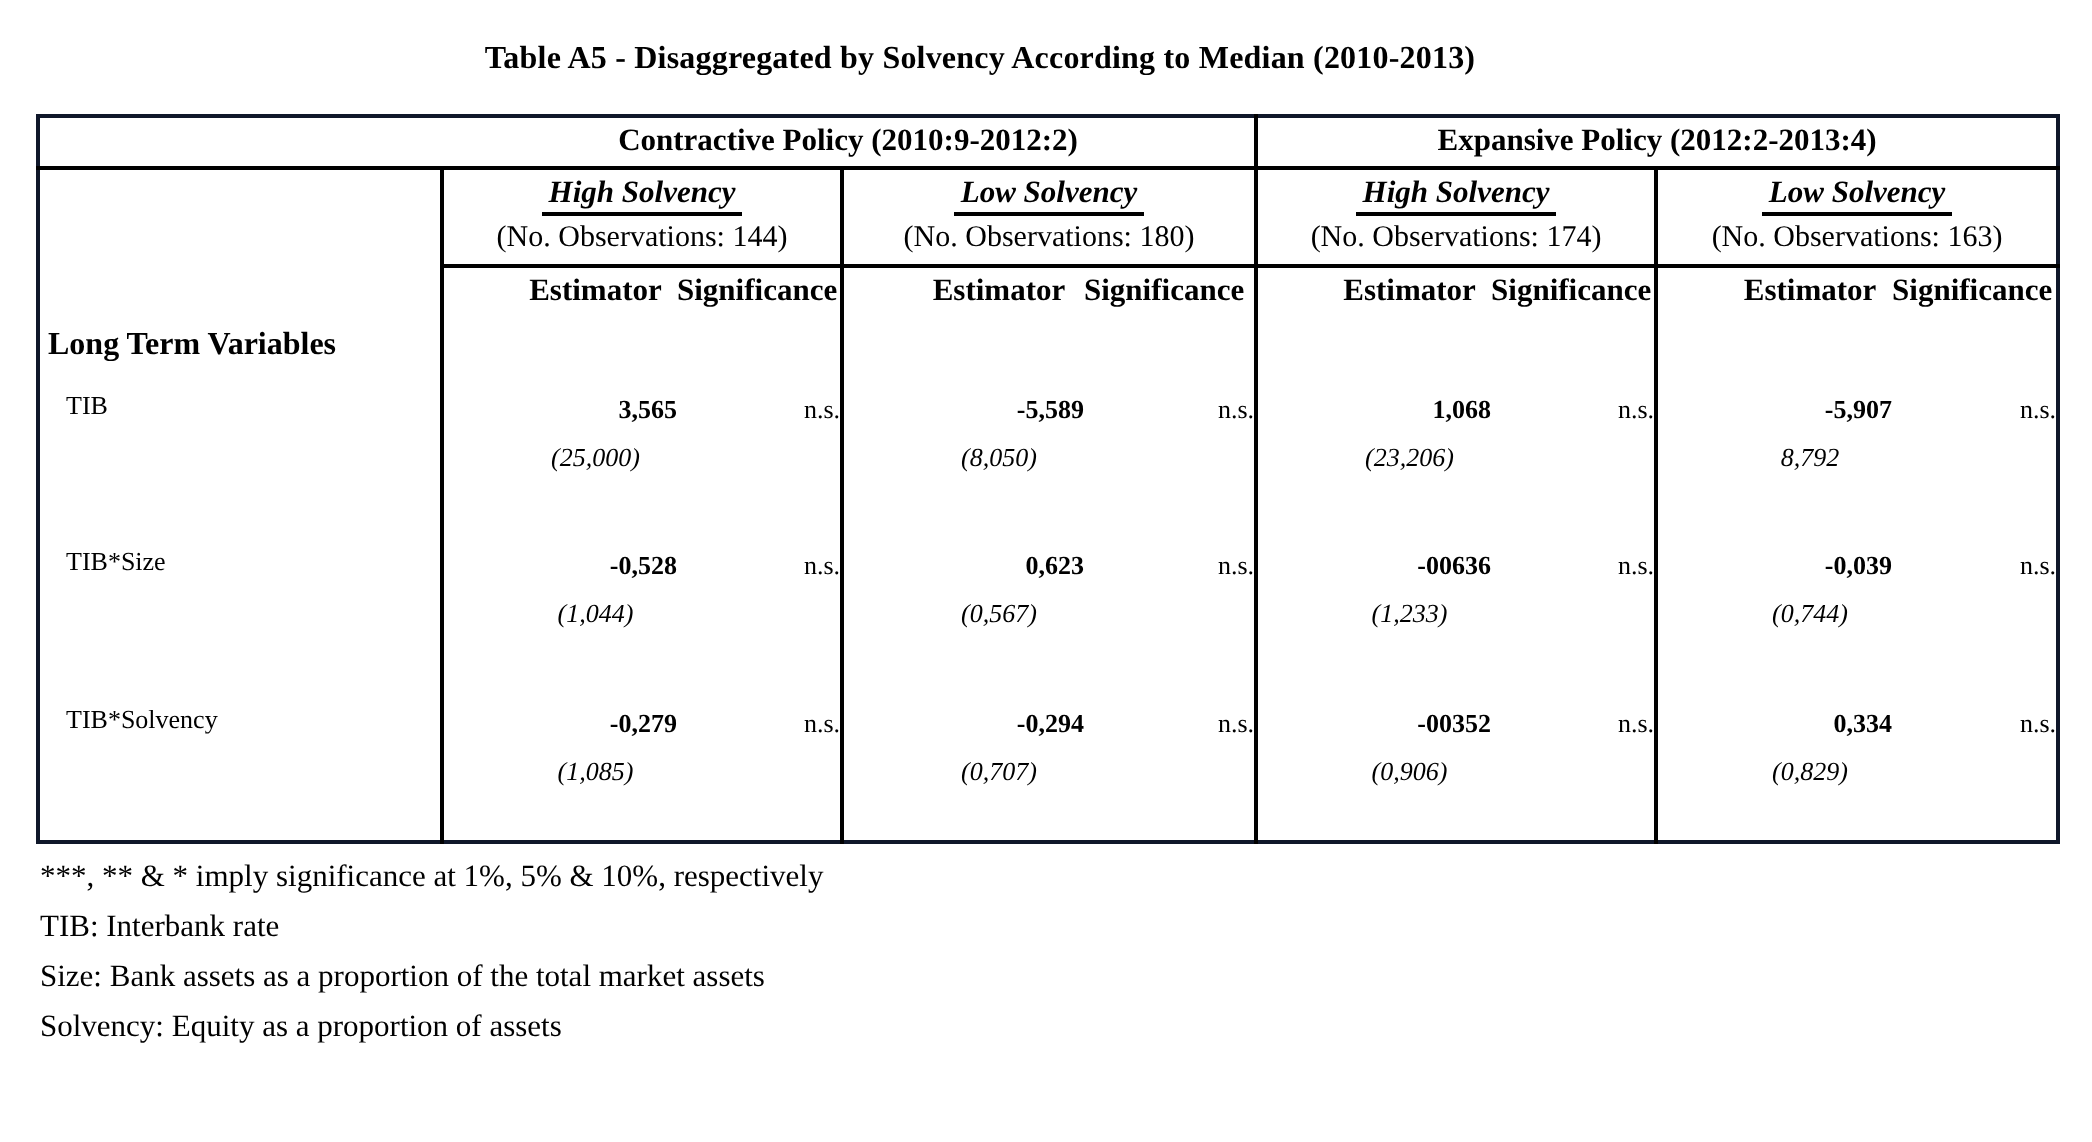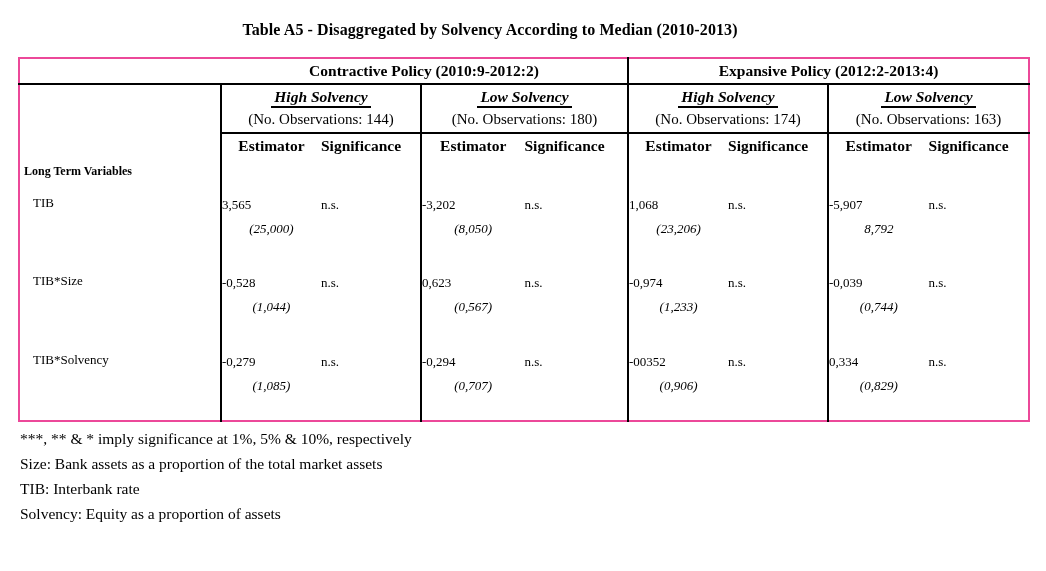--- a/index.html
+++ b/index.html
@@ -21,21 +21,21 @@
     font-size: 16px;
     line-height: 20px;
     letter-spacing: 0.1px;
   }
 
   table.results {
     border-collapse: collapse;
     table-layout: fixed;
     width: 1010px;
     margin: 17px 0 0 18px;
-    border: 2px solid #ec4899;
+    border: 2px solid #0f172a;
   }
   td { padding: 0; vertical-align: top; overflow: hidden; }
 
   
   .r-policy td {
     height: 24px;
     border-bottom: 2px solid #000;
     font-weight: bold;
     font-size: 15.5px;
     text-align: center;
@@ -65,43 +65,43 @@
 
   
   .r-subhead td.sub {
     height: 23px;
     border-left: 2px solid #000;
     font-weight: bold;
     font-size: 15.5px;
     padding-top: 3px;
   }
   .halves { display: flex; width: 100%; }
-  .half-l { width: 50%; text-align: center; }
+  .half-l { width: 50%; text-align: center; margin-left: 35px; }
   .half-r { width: 50%; text-align: left; }
 
   
   .r-section td { height: 26px; }
   .section-label {
     font-weight: bold;
-    font-size: 12px;
+    font-size: 16px;
     padding-left: 4px;
     padding-top: 4px;
   }
   td.dcol { border-left: 2px solid #000; }
 
   
   .r-data td { font-size: 13px; }
   .r-data td.rowlabel { padding-left: 13px; padding-top: 5px; }
   .r-data td.dcol { padding-top: 5px; }
   .r-tib td { height: 73px; }
   .r-size td { height: 74px; }
   .r-solvrow td { height: 68px; }
-  .est-val { text-align: left; line-height: 19px; }
+  .est-val { text-align: right; line-height: 19px; font-weight: bold; }
   .se-val { text-align: center; font-style: italic; line-height: 19px; margin-top: 5px; }
-  .sig-val { text-align: left; line-height: 19px; }
+  .sig-val { text-align: right; line-height: 19px; }
 
   
   .footnotes {
     margin: 4px 0 0 20px;
     font-size: 15.5px;
   }
   .footnotes .fn { line-height: 25px; }
 </style>
 </head>
 <body>
@@ -188,21 +188,21 @@
           <div class="half-l">
             <div class="est-val">3,565</div>
             <div class="se-val">(25,000)</div>
           </div>
           <div class="half-r sig-val">n.s.</div>
         </div>
       </td>
       <td class="dcol">
         <div class="halves">
           <div class="half-l">
-            <div class="est-val">-3,202</div>
+            <div class="est-val">-5,589</div>
             <div class="se-val">(8,050)</div>
           </div>
           <div class="half-r sig-val">n.s.</div>
         </div>
       </td>
       <td class="dcol">
         <div class="halves">
           <div class="half-l">
             <div class="est-val">1,068</div>
             <div class="se-val">(23,206)</div>
@@ -237,21 +237,21 @@
           <div class="half-l">
             <div class="est-val">0,623</div>
             <div class="se-val">(0,567)</div>
           </div>
           <div class="half-r sig-val">n.s.</div>
         </div>
       </td>
       <td class="dcol">
         <div class="halves">
           <div class="half-l">
-            <div class="est-val">-0,974</div>
+            <div class="est-val">-00636</div>
             <div class="se-val">(1,233)</div>
           </div>
           <div class="half-r sig-val">n.s.</div>
         </div>
       </td>
       <td class="dcol">
         <div class="halves">
           <div class="half-l">
             <div class="est-val">-0,039</div>
             <div class="se-val">(0,744)</div>
@@ -298,18 +298,18 @@
           </div>
           <div class="half-r sig-val">n.s.</div>
         </div>
       </td>
     </tr>
   </tbody>
     </table>
 
   <div class="footnotes">
     <div class="fn">***, ** &amp; * imply significance at 1%, 5% &amp; 10%, respectively</div>
+    <div class="fn">TIB: Interbank rate</div>
     <div class="fn">Size: Bank assets as a proportion of the total market assets</div>
-    <div class="fn">TIB: Interbank rate</div>
     <div class="fn">Solvency: Equity as a proportion of assets</div>
   </div>
 
 </div>
 
 </body></html>

